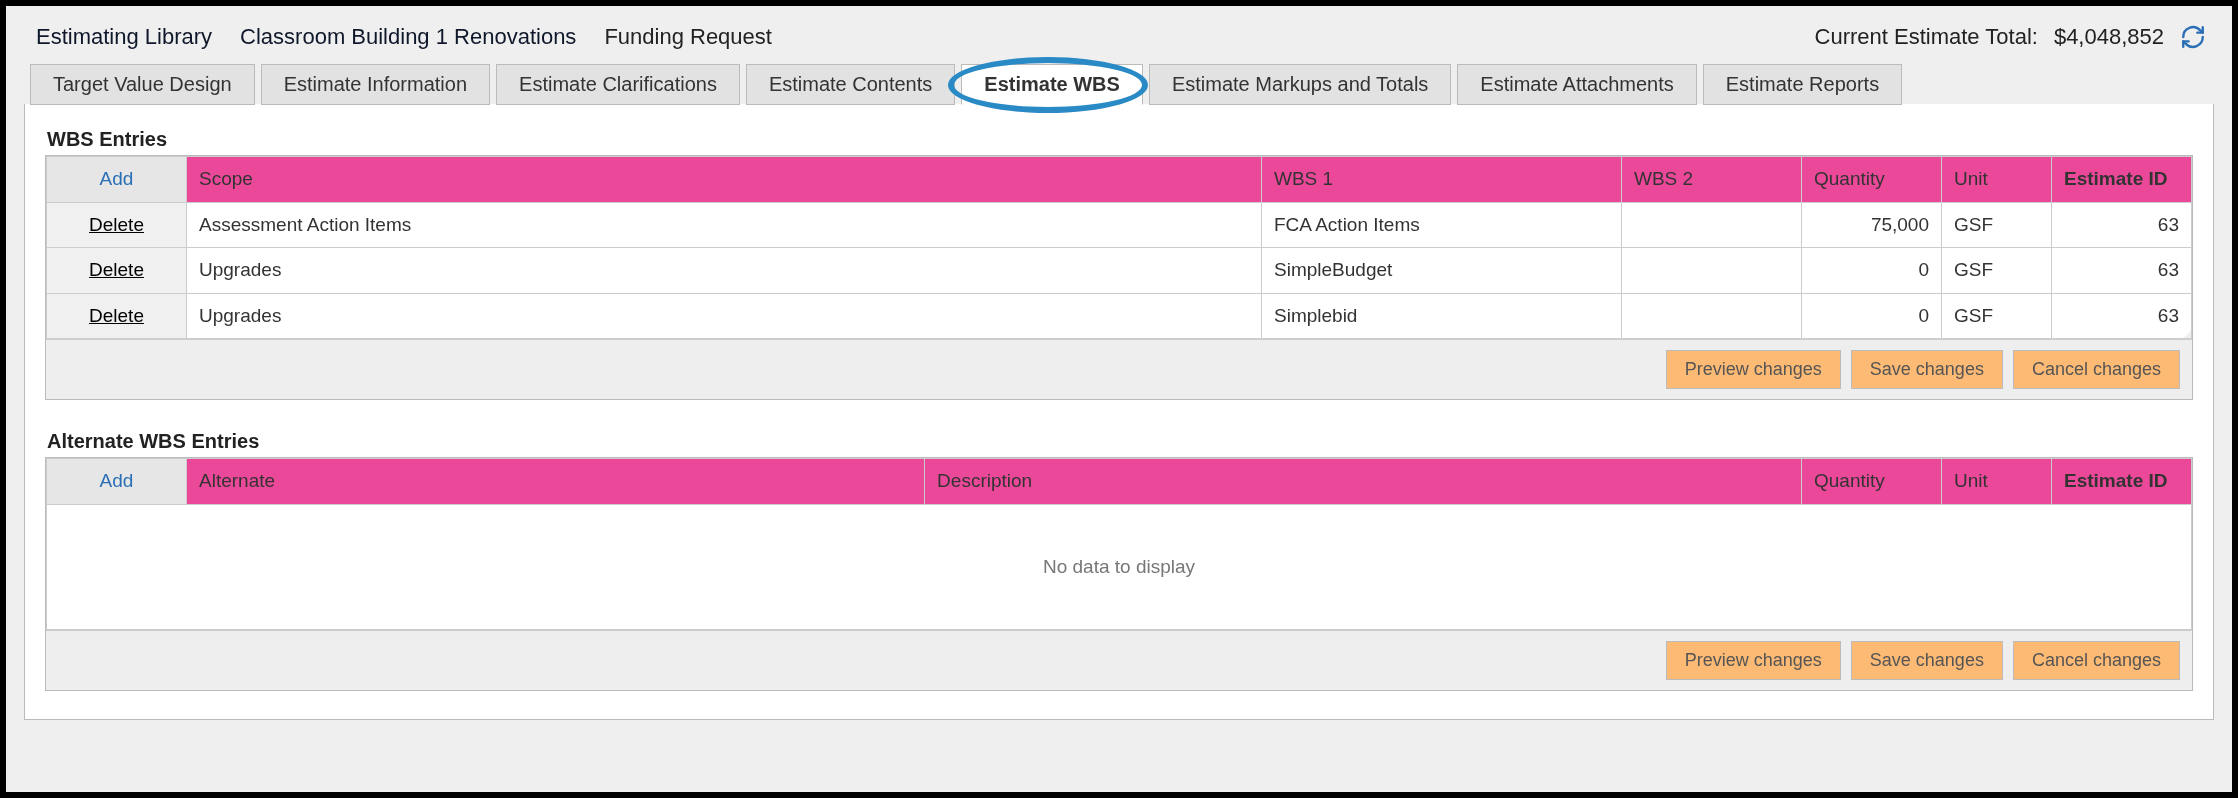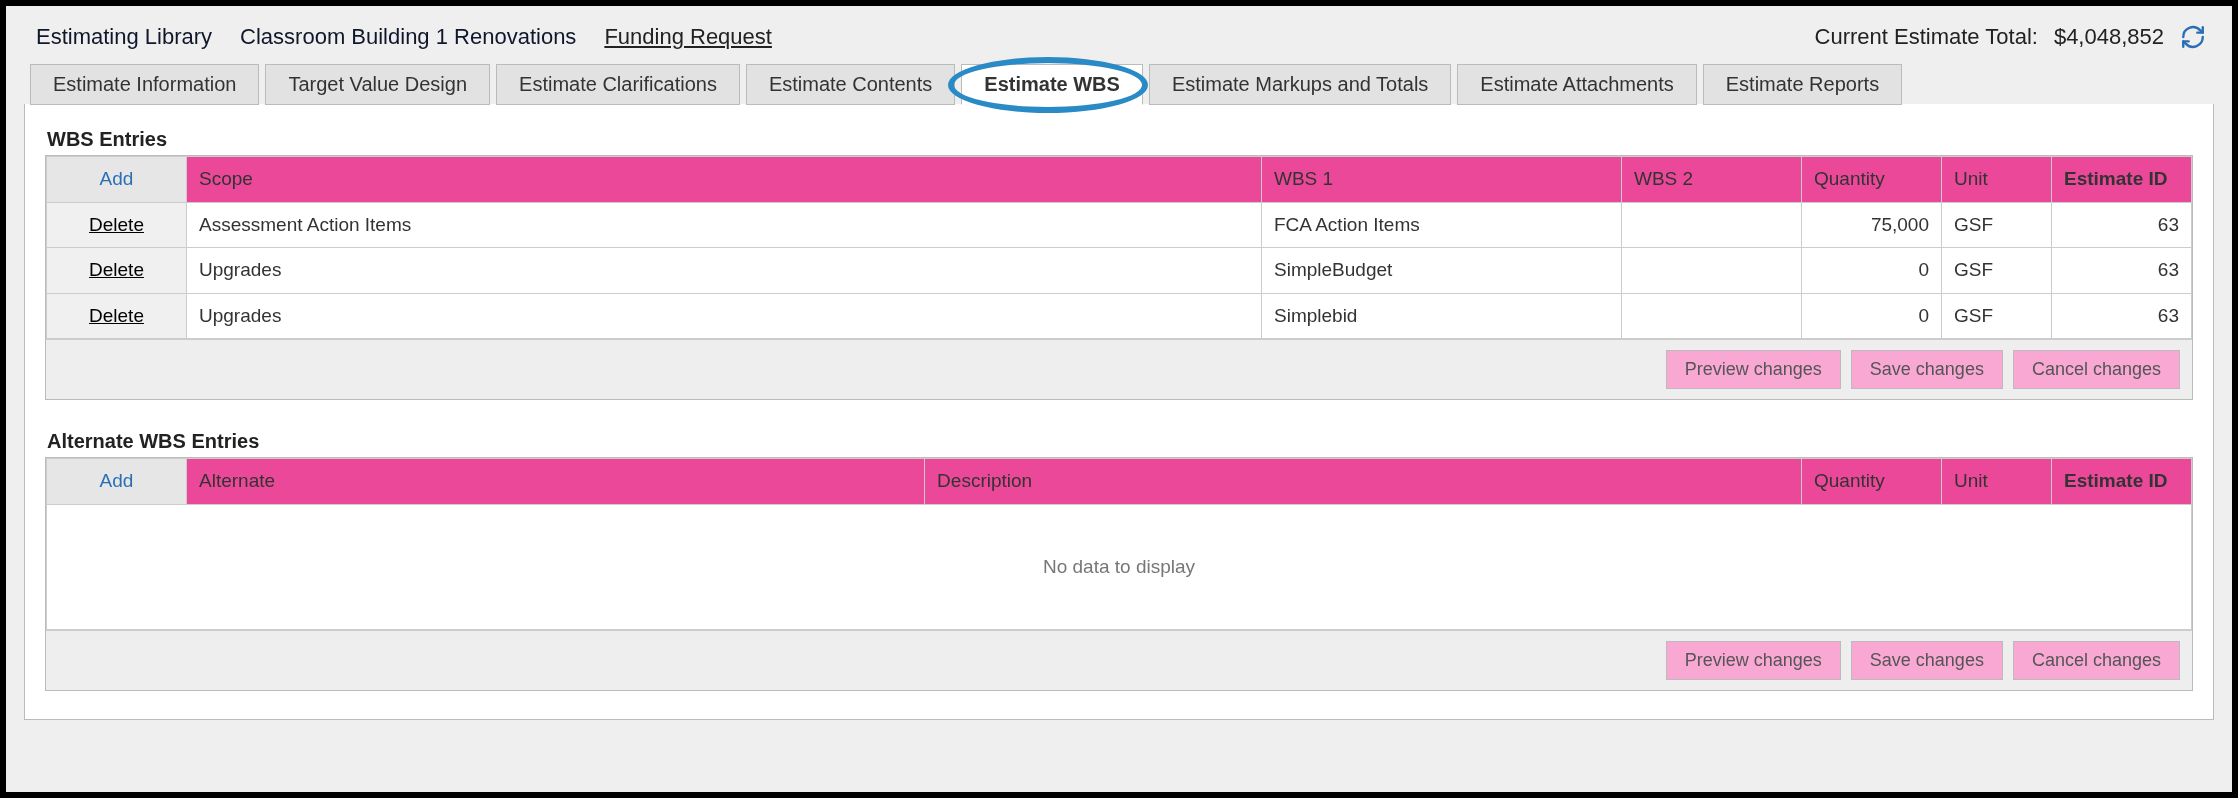--- a/index.html
+++ b/index.html
@@ -22,21 +22,21 @@
     align-items: center;
     justify-content: space-between;
     padding: 4px 8px 14px 12px;
   }
   .breadcrumb-left {
     display: flex;
     gap: 28px;
     font-size: 22px;
   }
   .bc-link { color: #0f172a; cursor: pointer; }
-  .bc-text { color: #222; text-decoration: underline; }
+  .bc-text { color: #222; }
   .breadcrumb-right {
     display: flex;
     align-items: flex-start;
     gap: 16px;
     font-size: 22px;
     color: #222;
   }
   .refresh-icon {
     width: 26px; height: 26px;
     display: inline-flex; align-items: center; justify-content: center;
@@ -88,20 +88,21 @@
     margin: 8px 0 4px 2px;
   }
   .grid {
     border: 1px solid #bbb;
     background: #eee;
   }
   table {
     width: 100%;
     border-collapse: collapse;
     background: #fff;
+    border-radius: 15px;
   }
   th, td {
     border: 1px solid #ccc;
     padding: 8px 12px;
     text-align: left;
     font-size: 19px;
     line-height: 1.5;
     vertical-align: middle;
   }
   th {
@@ -120,21 +121,21 @@
   td.num { text-align: right; }
   .grid-footer {
     background: #eee;
     padding: 10px 12px;
     display: flex;
     justify-content: flex-end;
     gap: 10px;
     border-top: 1px solid #ccc;
   }
   .btn {
-    background: #f9a8d4;
+    background: #fdba74;
     border: 1px solid #bbb;
     padding: 8px 18px;
     font-size: 18px;
     color: #555;
     cursor: pointer;
   }
   .empty-row td {
     text-align: center;
     color: #777;
     padding: 48px 0;
@@ -168,22 +169,22 @@
           <path d="M3 12a9 9 0 0 1 15.5-6.3L21 8"></path>
           <path d="M21 3v5h-5"></path>
           <path d="M21 12a9 9 0 0 1-15.5 6.3L3 16"></path>
           <path d="M3 21v-5h5"></path>
         </svg>
       </span>
     </div>
   </div>
 
   <div class="tabs-row">
+    <div class="tab">Target Value Design</div>
     <div class="tab">Estimate Information</div>
-    <div class="tab">Target Value Design</div>
     <div class="tab">Estimate Clarifications</div>
     <div class="tab">Estimate Contents</div>
     <div class="tab active">
       <span>Estimate WBS</span>
       <div class="tab-highlight"></div>
     </div>
     <div class="tab">Estimate Markups and Totals</div>
     <div class="tab">Estimate Attachments</div>
     <div class="tab">Estimate Reports</div>
   </div>

